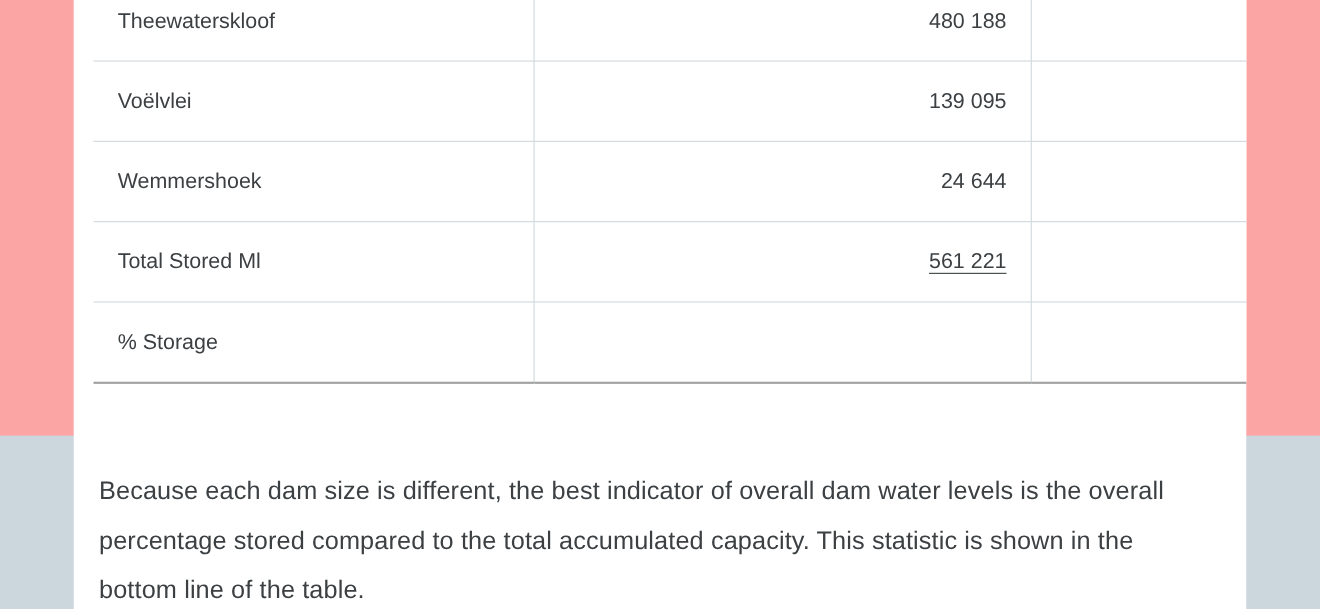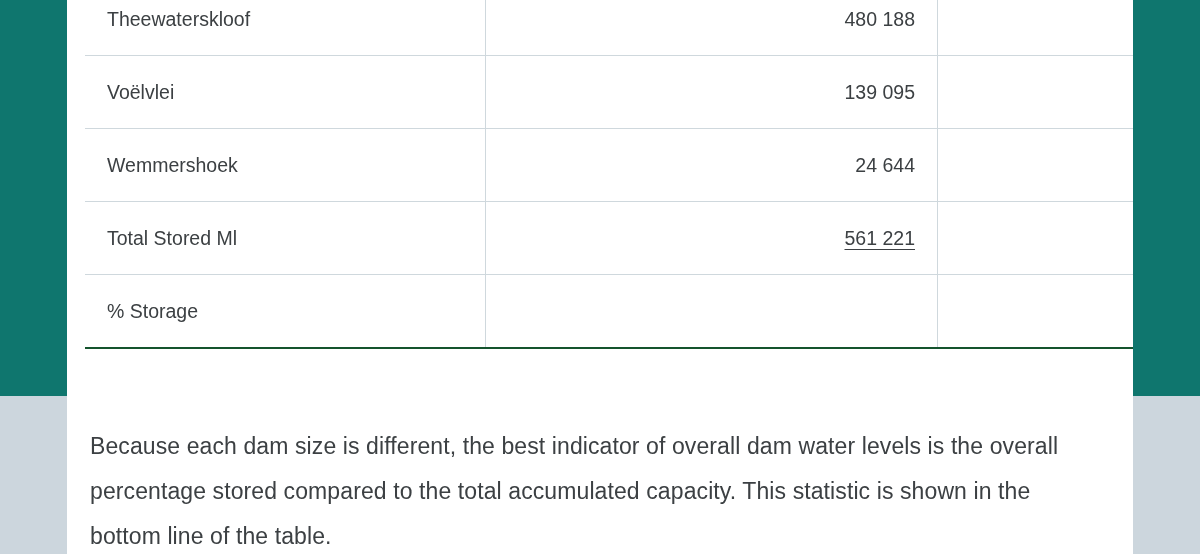--- a/index.html
+++ b/index.html
@@ -13,21 +13,21 @@
     overflow: hidden;
     background: #ccd6dd;
     font-family: "Liberation Sans", sans-serif;
     -webkit-font-smoothing: antialiased;
   }
 
   .page {
     position: relative;
     width: 1200px;
     height: 396px;
-    background: #0f766e;
+    background: #fca5a5;
   }
 
   
   .sheet {
     position: absolute;
     left: 67px;
     top: 0;
     width: 1066px;
     height: 554px;
     background: #ffffff;
@@ -63,21 +63,21 @@
   td.col-name  { width: 356px; text-align: left;  border-right: 1px solid #cfd8dd; }
   td.col-full  { width: 407px; text-align: right; border-right: 1px solid #cfd8dd; }
   td.col-pct   { width: 265px; text-align: right; }
 
   tr.row-total td,
   tr.row-pct td {
     font-weight: normal;
   }
 
   tr.row-pct td {
-    border-bottom: 2px solid #14532d;
+    border-bottom: 2px solid #a3a3a3;
   }
 
   .underlined {
     text-decoration: underline;
     text-underline-offset: 4px;
     text-decoration-thickness: 1px;
   }
 
   .empty-cell { color: transparent; }
 

